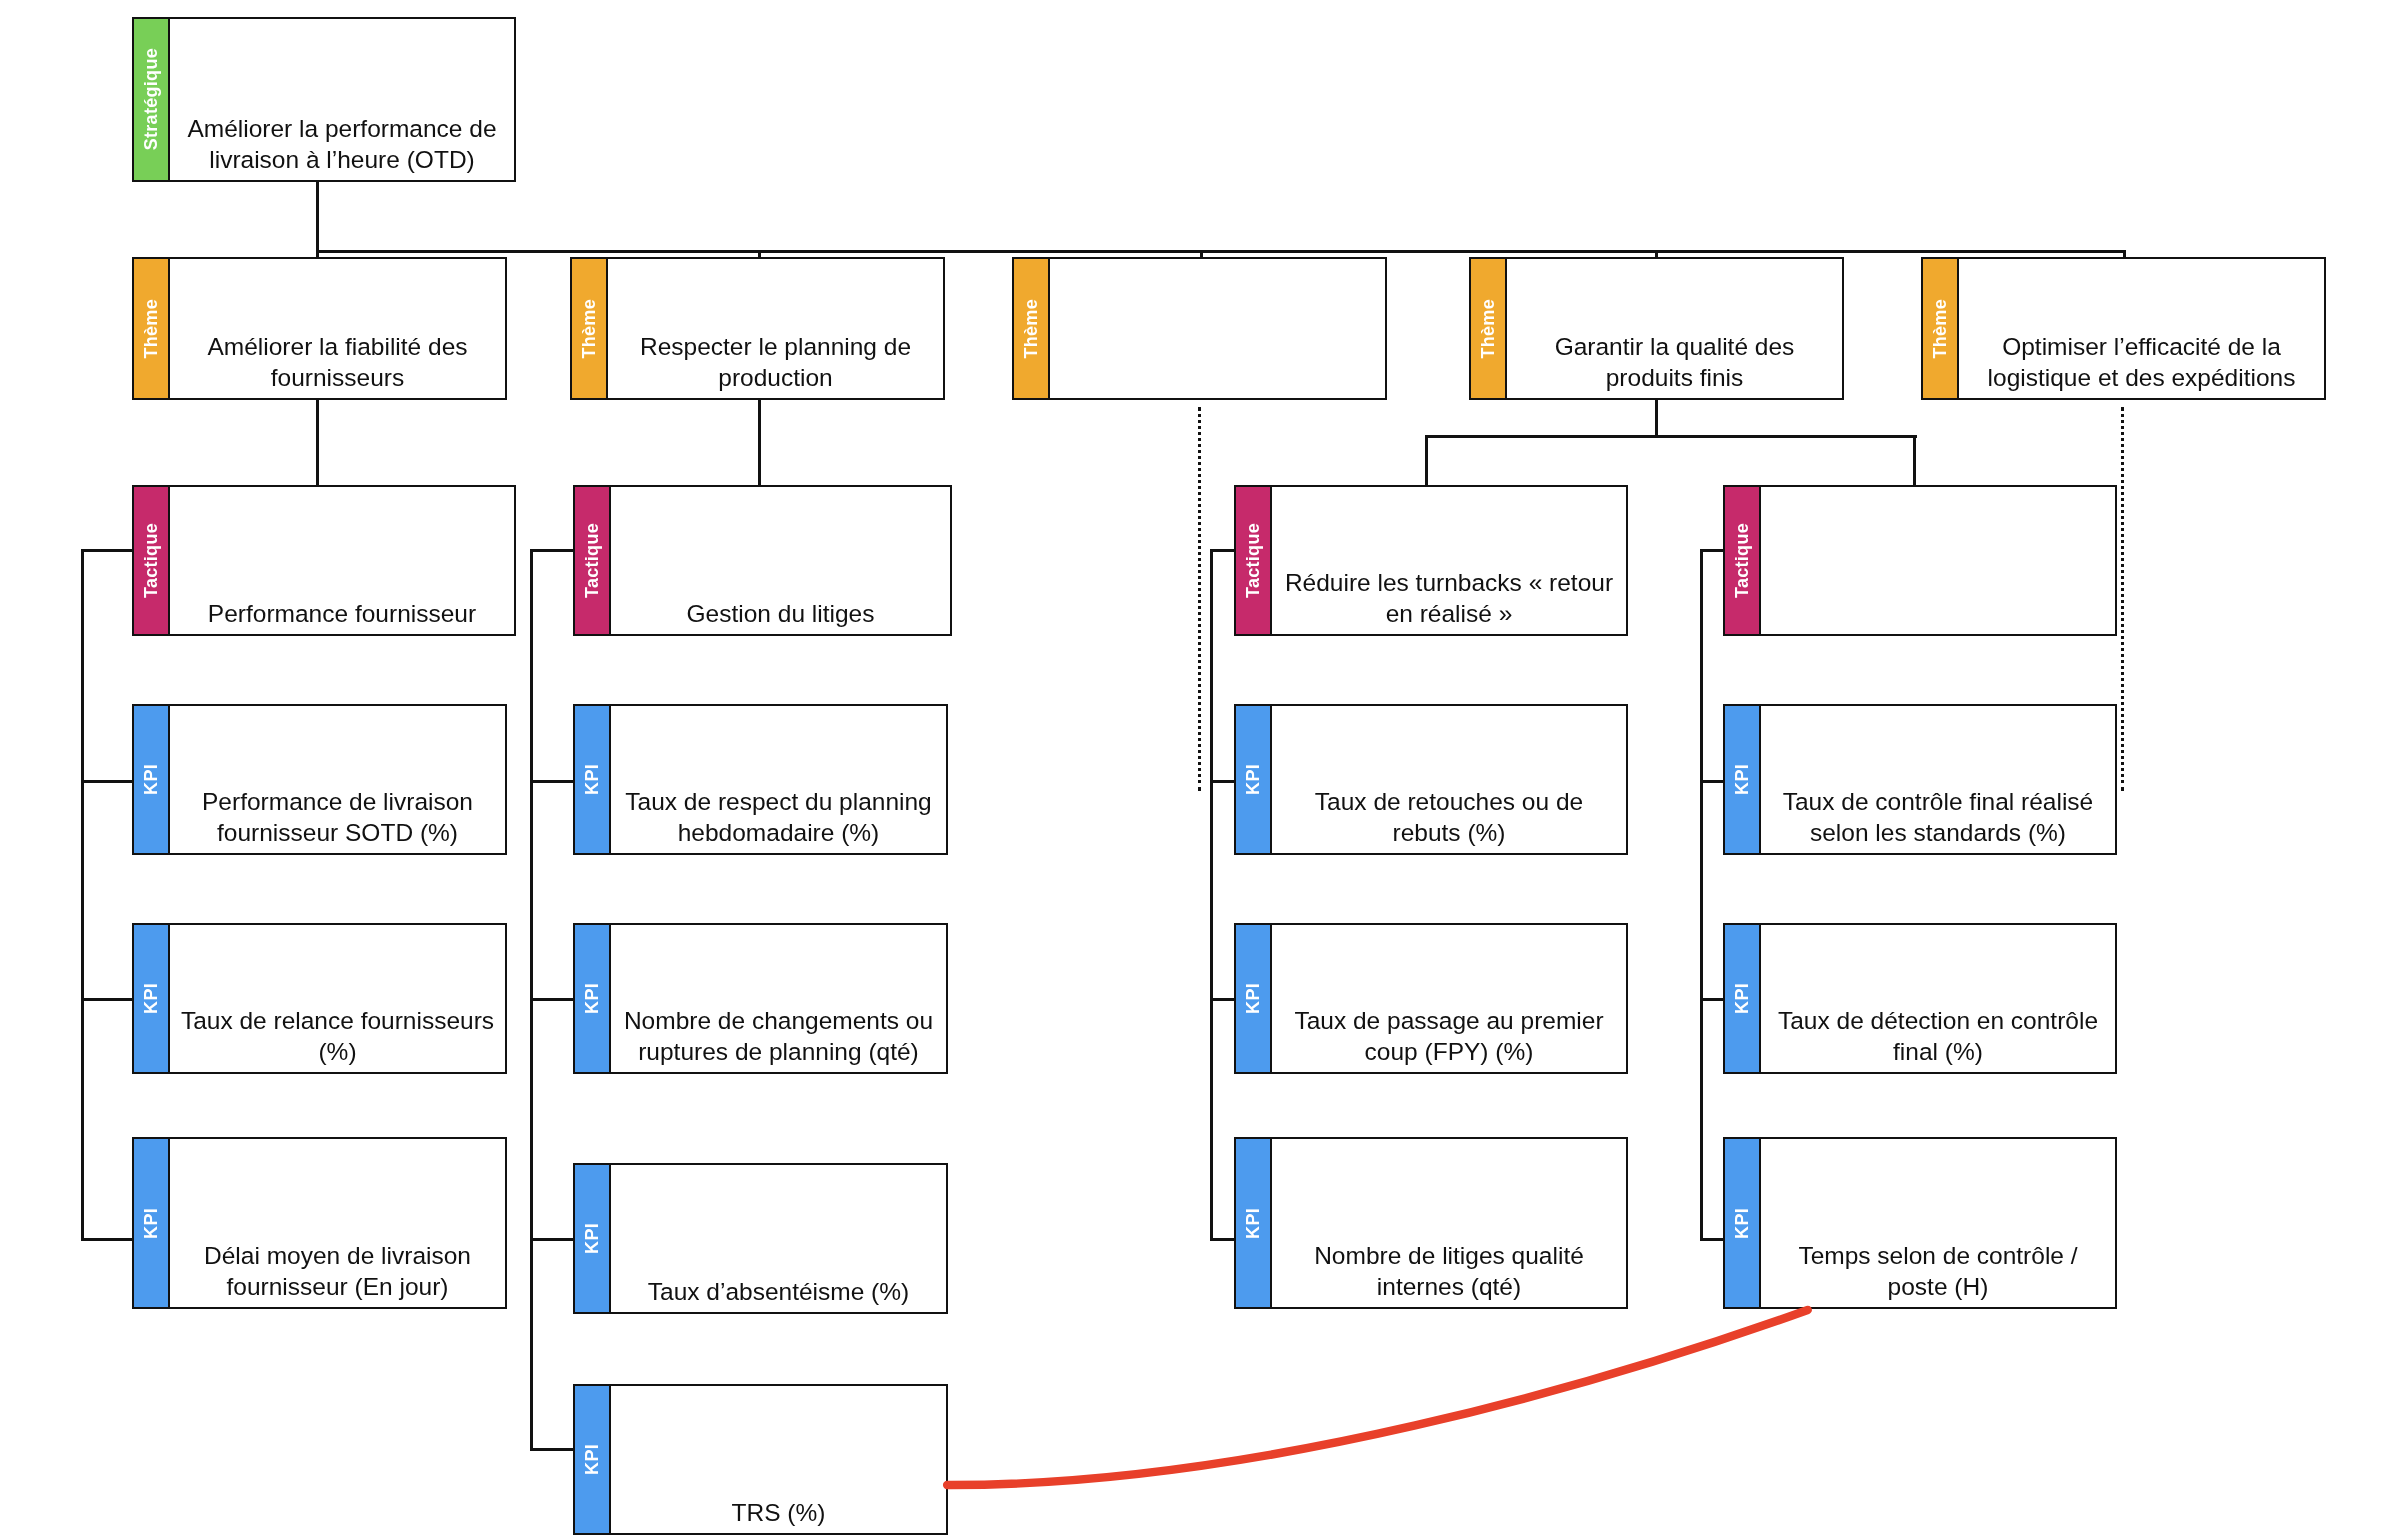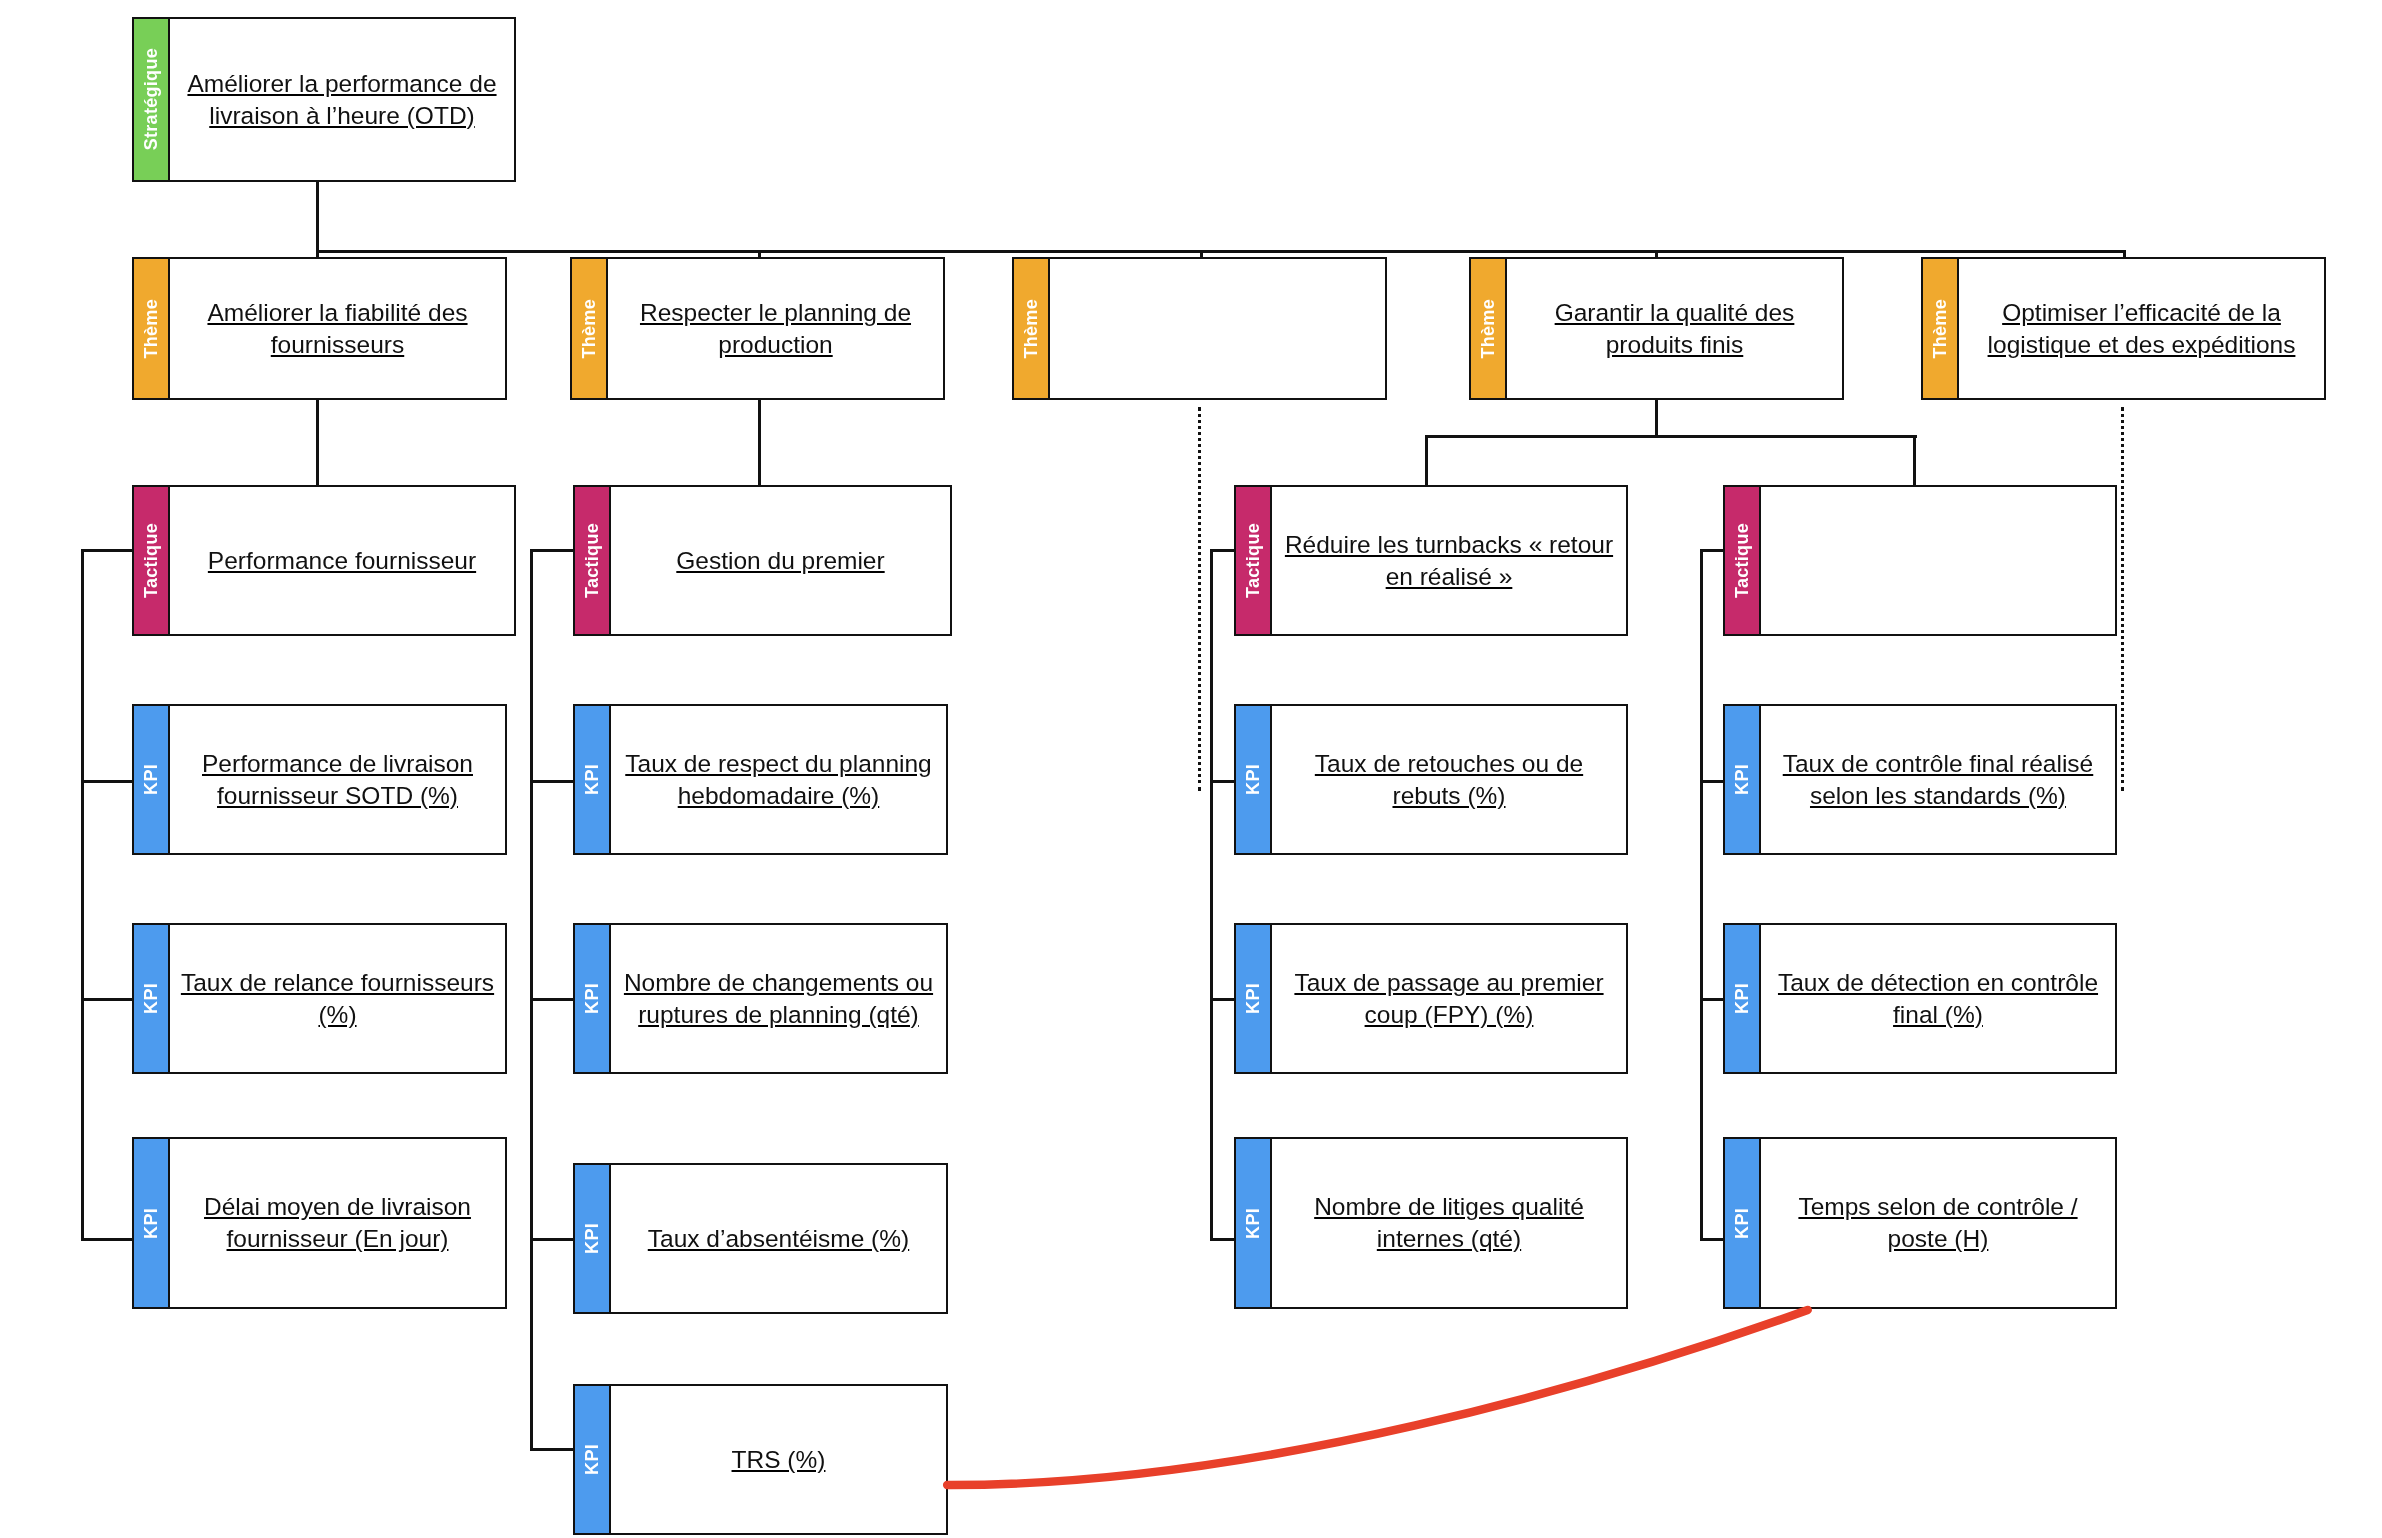--- a/index.html
+++ b/index.html
@@ -44,25 +44,24 @@
     color: #ffffff;
     font-weight: bold;
     font-size: 18px;
     letter-spacing: 0.3px;
     white-space: nowrap;
     font-family: "Liberation Sans", sans-serif;
   }
   .node .body {
     flex: 1 1 auto;
     display: flex;
-    align-items: center;
+    align-items: flex-end;
     justify-content: center;
     padding: 3.8px 9.4px;
     box-sizing: border-box;
-    text-decoration: underline;
   }
   .node .body span {
     display: block;
     text-align: center;
     color: #111111;
     font-size: 24.5px;
     line-height: 1.30;
     font-family: "Liberation Sans", sans-serif;
   }
   
@@ -206,21 +205,21 @@
     <div class="body">
       <span>Performance fournisseur</span>
     </div>
   </div>
 
   <div class="node" style="left:573px; top:485px; width:379px; height:151px;">
     <div class="band band-tactique">
       <span>Tactique</span>
     </div>
     <div class="body">
-      <span>Gestion du premier</span>
+      <span>Gestion du litiges</span>
     </div>
   </div>
 
   <div class="node" style="left:1234px; top:485px; width:394px; height:151px;">
     <div class="band band-tactique">
       <span>Tactique</span>
     </div>
     <div class="body">
       <span>Réduire les turnbacks « retour en réalisé »</span>
     </div>

